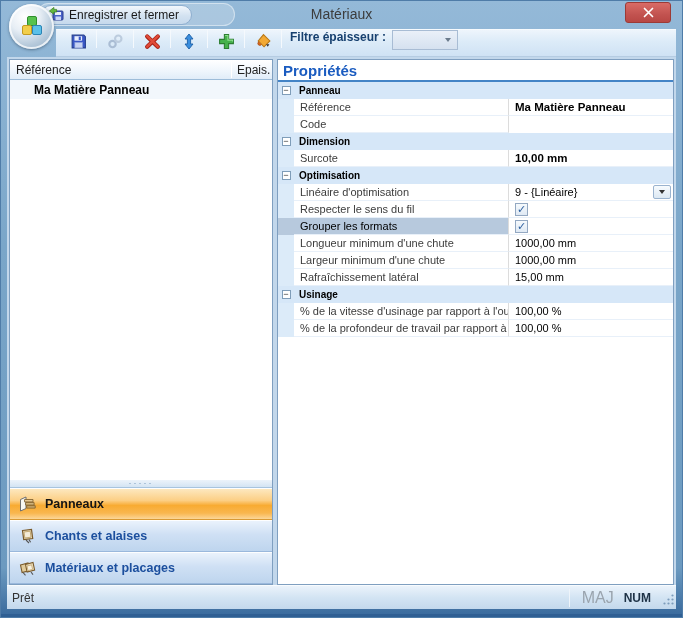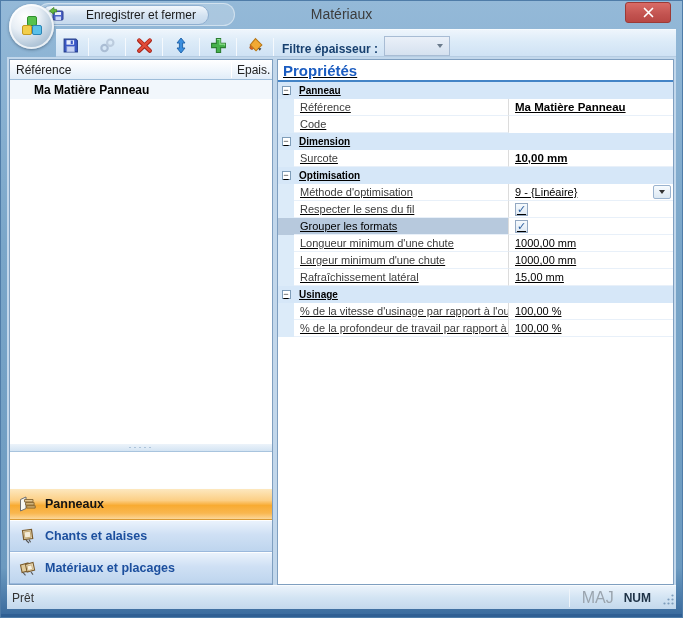--- a/index.html
+++ b/index.html
@@ -7,55 +7,55 @@
   body { position:relative; overflow:hidden; }
 
   .window { position:absolute; inset:0; background:linear-gradient(180deg,#94b9d8 0%,#7aa6c9 40%,#6c9ac0 92%,#38699c 100%); border:1px solid #4f7ca8; }
 
   
   .titlebar { position:absolute; top:0; left:0; right:0; height:28px; }
   .qa-tab { position:absolute; left:36px; top:2px; width:198px; height:23px; border-radius:12px; background:rgba(255,255,255,.22); border:1px solid rgba(255,255,255,.45); }
   .app-orb { position:absolute; left:8px; top:3px; width:45px; height:45px; border-radius:50%; z-index:6; border:none; cursor:pointer;
     background:radial-gradient(circle at 35% 28%, #ffffff 0%, #e7eef5 35%, #b7cadb 65%, #8aa8c2 100%);
     box-shadow:0 1px 3px rgba(20,40,60,.45), inset 0 0 0 2px rgba(255,255,255,.75); display:flex; align-items:center; justify-content:center; }
-  .qa-btn { position:absolute; left:40px; top:4px; height:20px; padding:0 12px 0 7px; border-radius:10px; display:flex; align-items:center; gap:22px;
+  .qa-btn { position:absolute; left:40px; top:4px; height:20px; padding:0 12px 0 7px; border-radius:10px; display:flex; align-items:center; gap:5px;
     background:linear-gradient(180deg,#f2f7fc,#d3e2f1 55%,#c6d9ec); border:1px solid #8fafd0; font-size:12px; color:#1a1a1a; cursor:pointer; z-index:5;
     font-family:inherit; }
   .title { position:absolute; left:50%; top:5px; transform:translateX(-50%); font-size:14px; color:#3c3c3c; }
   .close-btn { position:absolute; right:11px; top:1px; width:46px; height:21px; background:linear-gradient(180deg,#d96b66,#c25350 60%,#b84744); border:1px solid #9c3a36; border-radius:3px; display:flex; align-items:center; justify-content:center; cursor:pointer; }
 
   
   .toolbar { position:absolute; top:28px; left:6px; right:6px; height:28px; }
-  .tstrip { position:absolute; left:49px; right:0; top:0; bottom:0; display:flex; align-items:flex-end; padding-left:0;
+  .tstrip { position:absolute; left:49px; right:0; top:0; bottom:0; display:flex; align-items:flex-start; padding-left:8px;
     background:linear-gradient(180deg,#eef5fc,#dcebf8 45%,#cfe2f4); border-bottom:1px solid #b5cce2; border-top:1px solid #f6fafd; }
   .tbtn { width:24px; height:22px; border:none; background:transparent; display:flex; align-items:center; justify-content:center; cursor:pointer; margin:0 2px; }
   .tsep { width:1px; height:18px; background:#b9cfe4; border-right:1px solid #f5f9fd; margin:0 4px; }
   .tlabel { font-size:12px; font-weight:600; color:#17406f; margin:0 6px 0 4px; }
   .combo { width:66px; height:20px; background:linear-gradient(180deg,#eaf0f8,#d5e1ef); border:1px solid #a8bcd4; display:flex; align-items:center; cursor:pointer; }
   .combo-value { flex:1; font-size:11px; padding-left:4px; color:#333; }
   .tri-sm { width:0; height:0; border-left:3.5px solid transparent; border-right:3.5px solid transparent; border-top:4px solid #6b7b8c; margin-right:6px; }
 
   
   .content { position:absolute; top:56px; left:6px; right:6px; bottom:32px; background:#c2d7eb; }
   .left-panel { position:absolute; left:2px; top:2px; width:264px; bottom:0; display:flex; flex-direction:column; border:1px solid #7f9fc0; background:#fff; }
   .list-header { height:20px; display:flex; align-items:center; background:linear-gradient(180deg,#ffffff,#eef5fc 60%,#e0ecf8); border-bottom:1px solid #9dbcd9; font-size:12px; color:#222; flex:0 0 auto; }
   .col-ref { flex:1; padding-left:6px; cursor:pointer; }
   .hsep { width:1px; height:16px; background:#b9cfe4; border-right:1px solid #fff; }
   .col-ep { width:40px; padding-left:5px; cursor:pointer; }
   .list-body { flex:1 1 auto; background:#fff; overflow:hidden; }
   .list-item { height:19px; display:flex; align-items:center; padding-left:24px; font-size:12px; font-weight:700; color:#000; background:#f2f7fc; cursor:pointer; }
   .splitter { height:9px; flex:0 0 auto; background:linear-gradient(180deg,#ecf3fa,#d4e4f3); border-top:1px solid #fff; border-bottom:1px solid #a8c4de; display:flex; align-items:center; justify-content:center; cursor:row-resize; }
   .splitter span { font-size:9px; line-height:5px; letter-spacing:2px; color:#6f94b8; }
-  .navbar { flex:0 0 auto;margin-top:36px; }
+  .navbar { flex:0 0 auto; }
   .navbtn { height:32px; display:flex; align-items:center; gap:8px; padding-left:7px; font-size:12.5px; font-weight:700; cursor:pointer;
     background:linear-gradient(180deg,#eaf2fc,#cfe0f4 45%,#bed5ee); color:#1c4f9e; border-top:1px solid #fdfeff; border-bottom:1px solid #9ab8dc; }
   .navbtn.active { background:linear-gradient(180deg,#fde8bf 0%,#fccf85 38%,#f8ab32 55%,#f9b64e 80%,#fcd697 100%); color:#141414; border-bottom:1px solid #d99a35; }
   .navicon { width:20px; height:18px; display:flex; align-items:center; justify-content:center; }
 
-  .right-panel { position:absolute; left:270px; right:2px; top:2px; bottom:0; background:#fff; border:1px solid #7f9fc0; overflow:hidden;text-decoration:underline; }
+  .right-panel { position:absolute; left:270px; right:2px; top:2px; bottom:0; background:#fff; border:1px solid #7f9fc0; overflow:hidden; }
   .prop-title { height:22px; padding:2px 0 0 5px; font-size:15px; font-weight:700; color:#1b5cc0; border-bottom:2px solid #4484c6; }
 
   
   .prow { height:17px; display:flex; font-size:11px; position:relative; align-items:stretch; }
   .indent { width:16px; flex:0 0 auto; background:#dcebf9; display:flex; align-items:center; justify-content:center; }
   .minusbox { width:9px; height:9px; background:#fff; border:1px solid #7f9db9; font-size:9px; line-height:7px; text-align:center; color:#333; cursor:pointer; }
   .prow.group { background:#d6e7f8; }
   .prow.group .indent { background:#d6e7f8; }
   .glabel { flex:1; display:flex; align-items:center; padding-left:5px; font-weight:700; color:#000; font-size:10px; }
   .plabel { width:215px; flex:0 0 auto; display:flex; align-items:center; padding-left:6px; color:#3c3c3c; border-right:1px solid #dcdcdc; border-bottom:1px solid #e8f0f9; white-space:nowrap; overflow:hidden; }
@@ -252,21 +252,21 @@
             </div>
           </div>
           <div class="prow group">
             <div class="indent">
               <div class="minusbox">−</div>
             </div>
             <div class="glabel">Optimisation</div>
           </div>
           <div class="prow item">
             <div class="indent"></div>
-            <div class="plabel">Méthode d'optimisation</div>
+            <div class="plabel">Linéaire d'optimisation</div>
             <div class="pvalue">
               <span>9 - {Linéaire}</span>
               <span class="ddbtn">
                 <span class="tri"></span>
               </span>
             </div>
           </div>
           <div class="prow item">
             <div class="indent"></div>
             <div class="plabel">Respecter le sens du fil</div>

